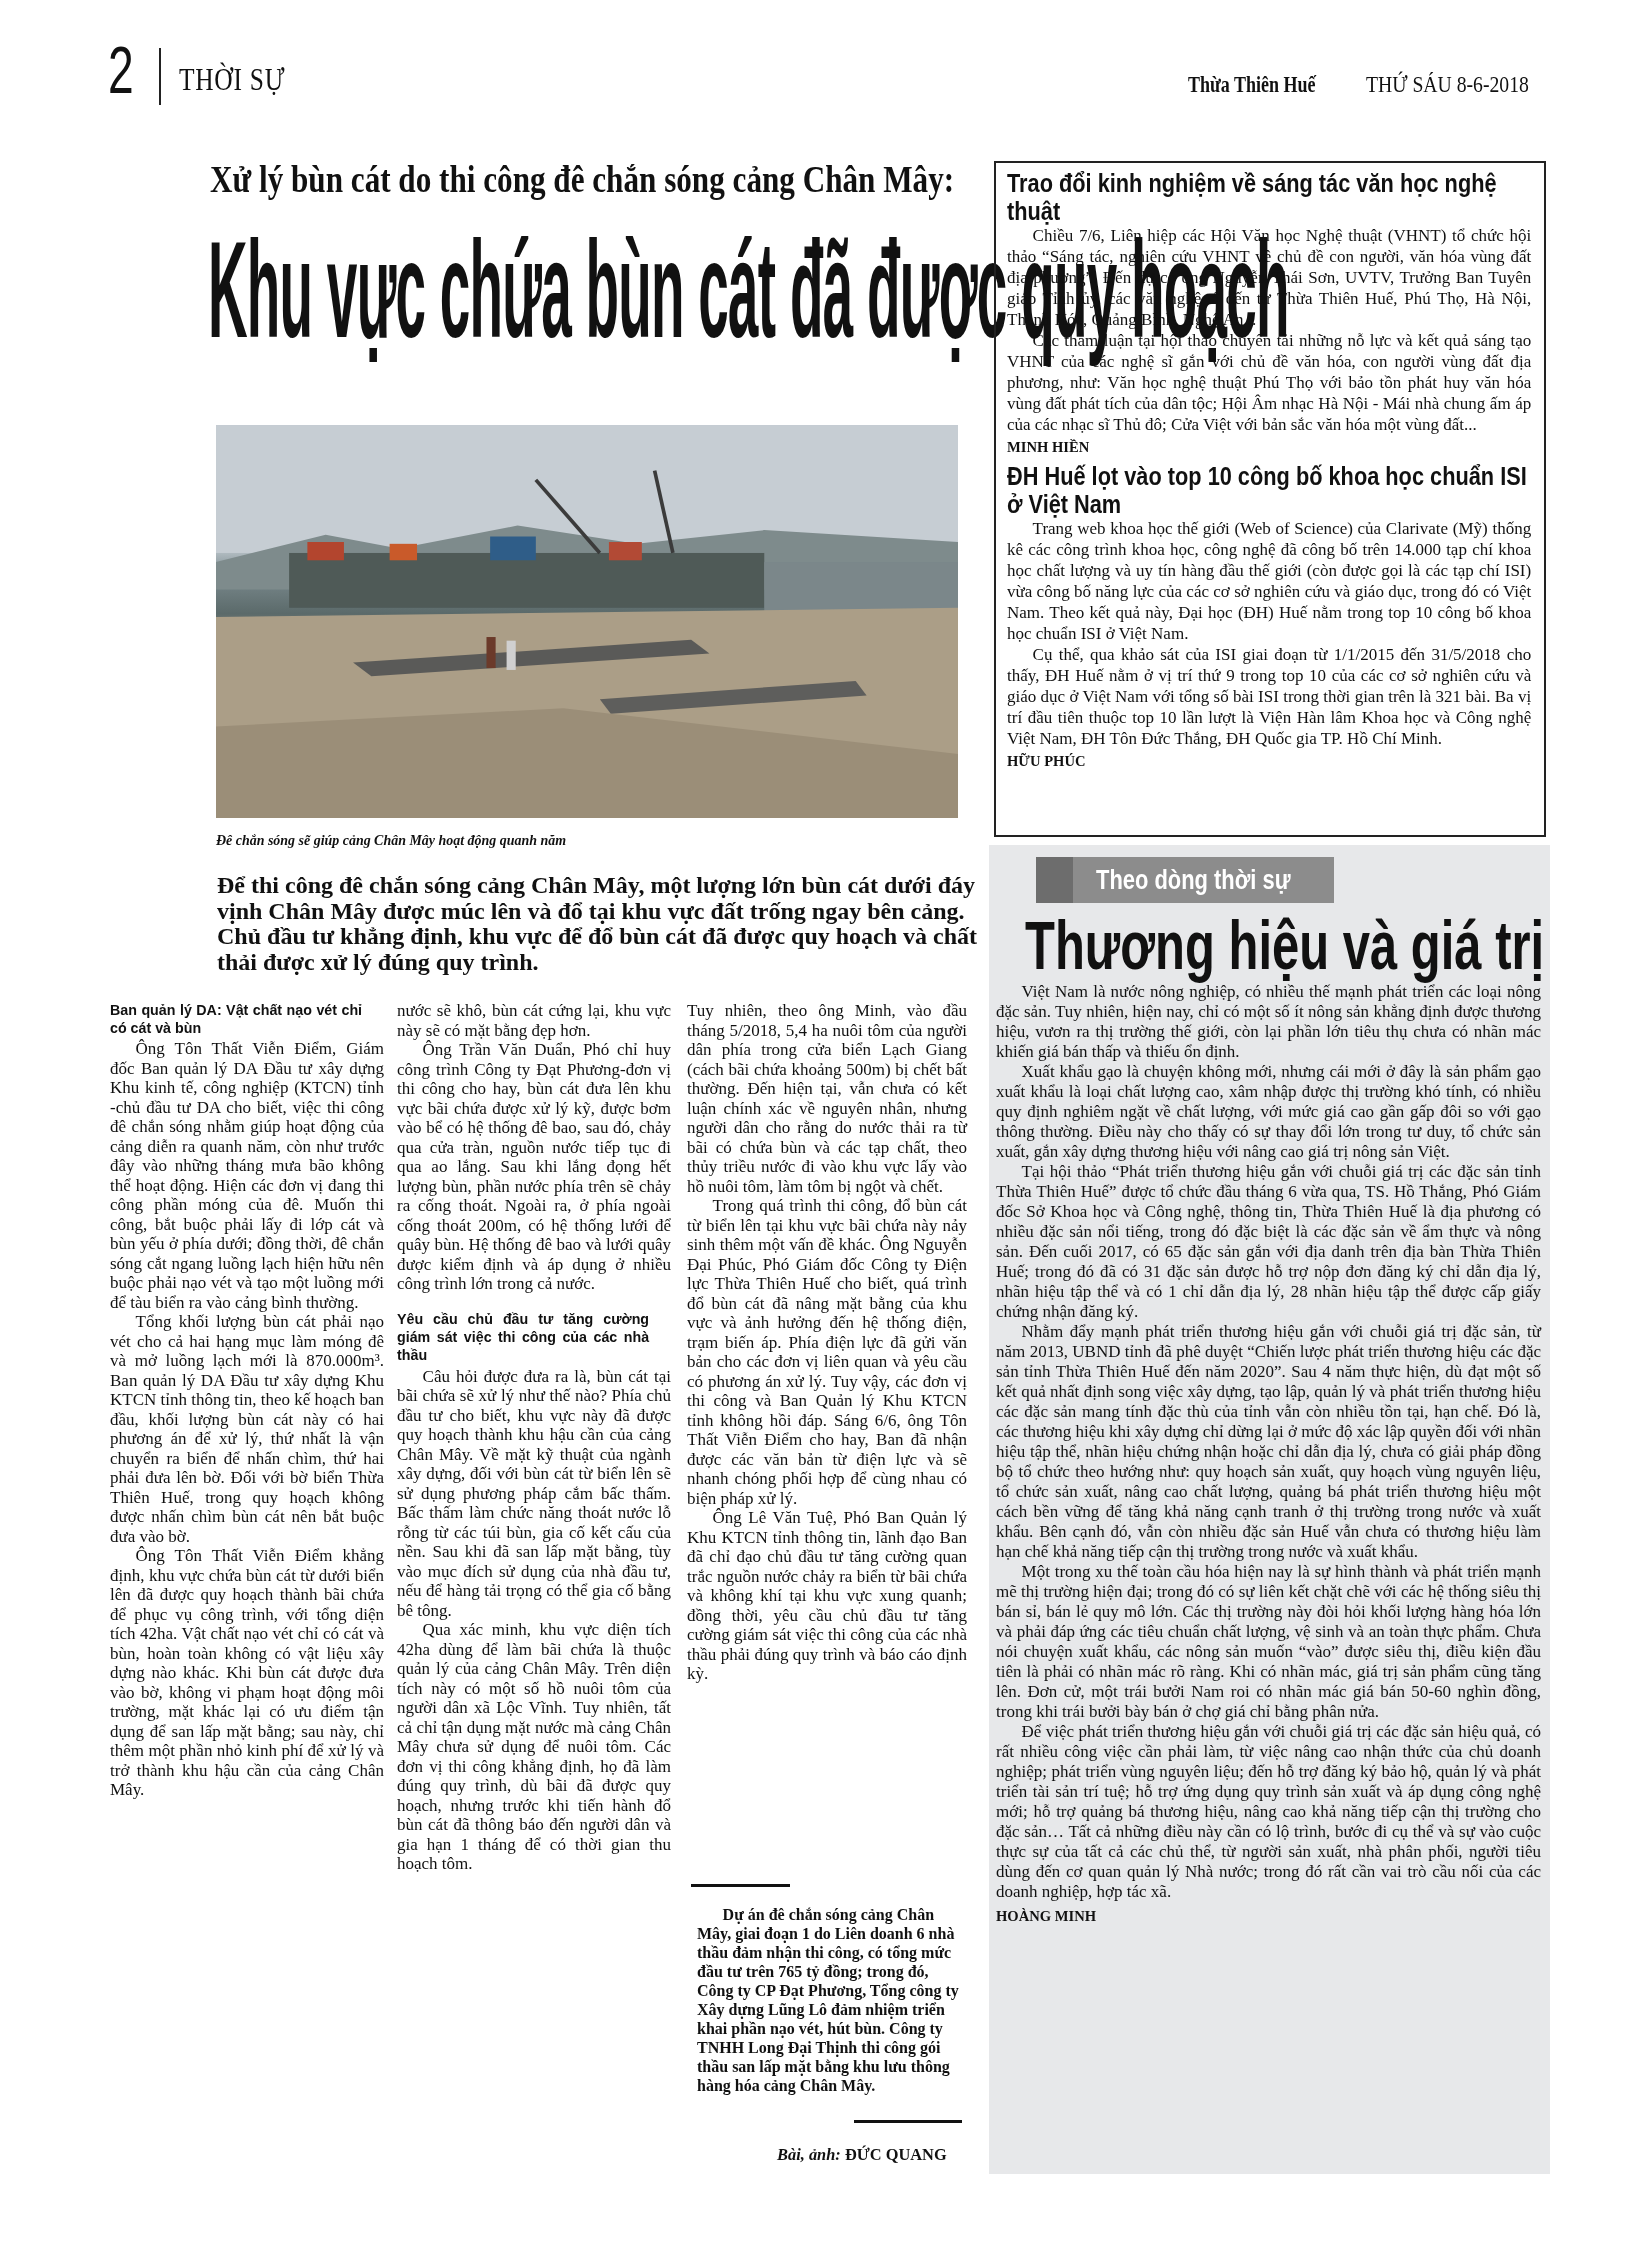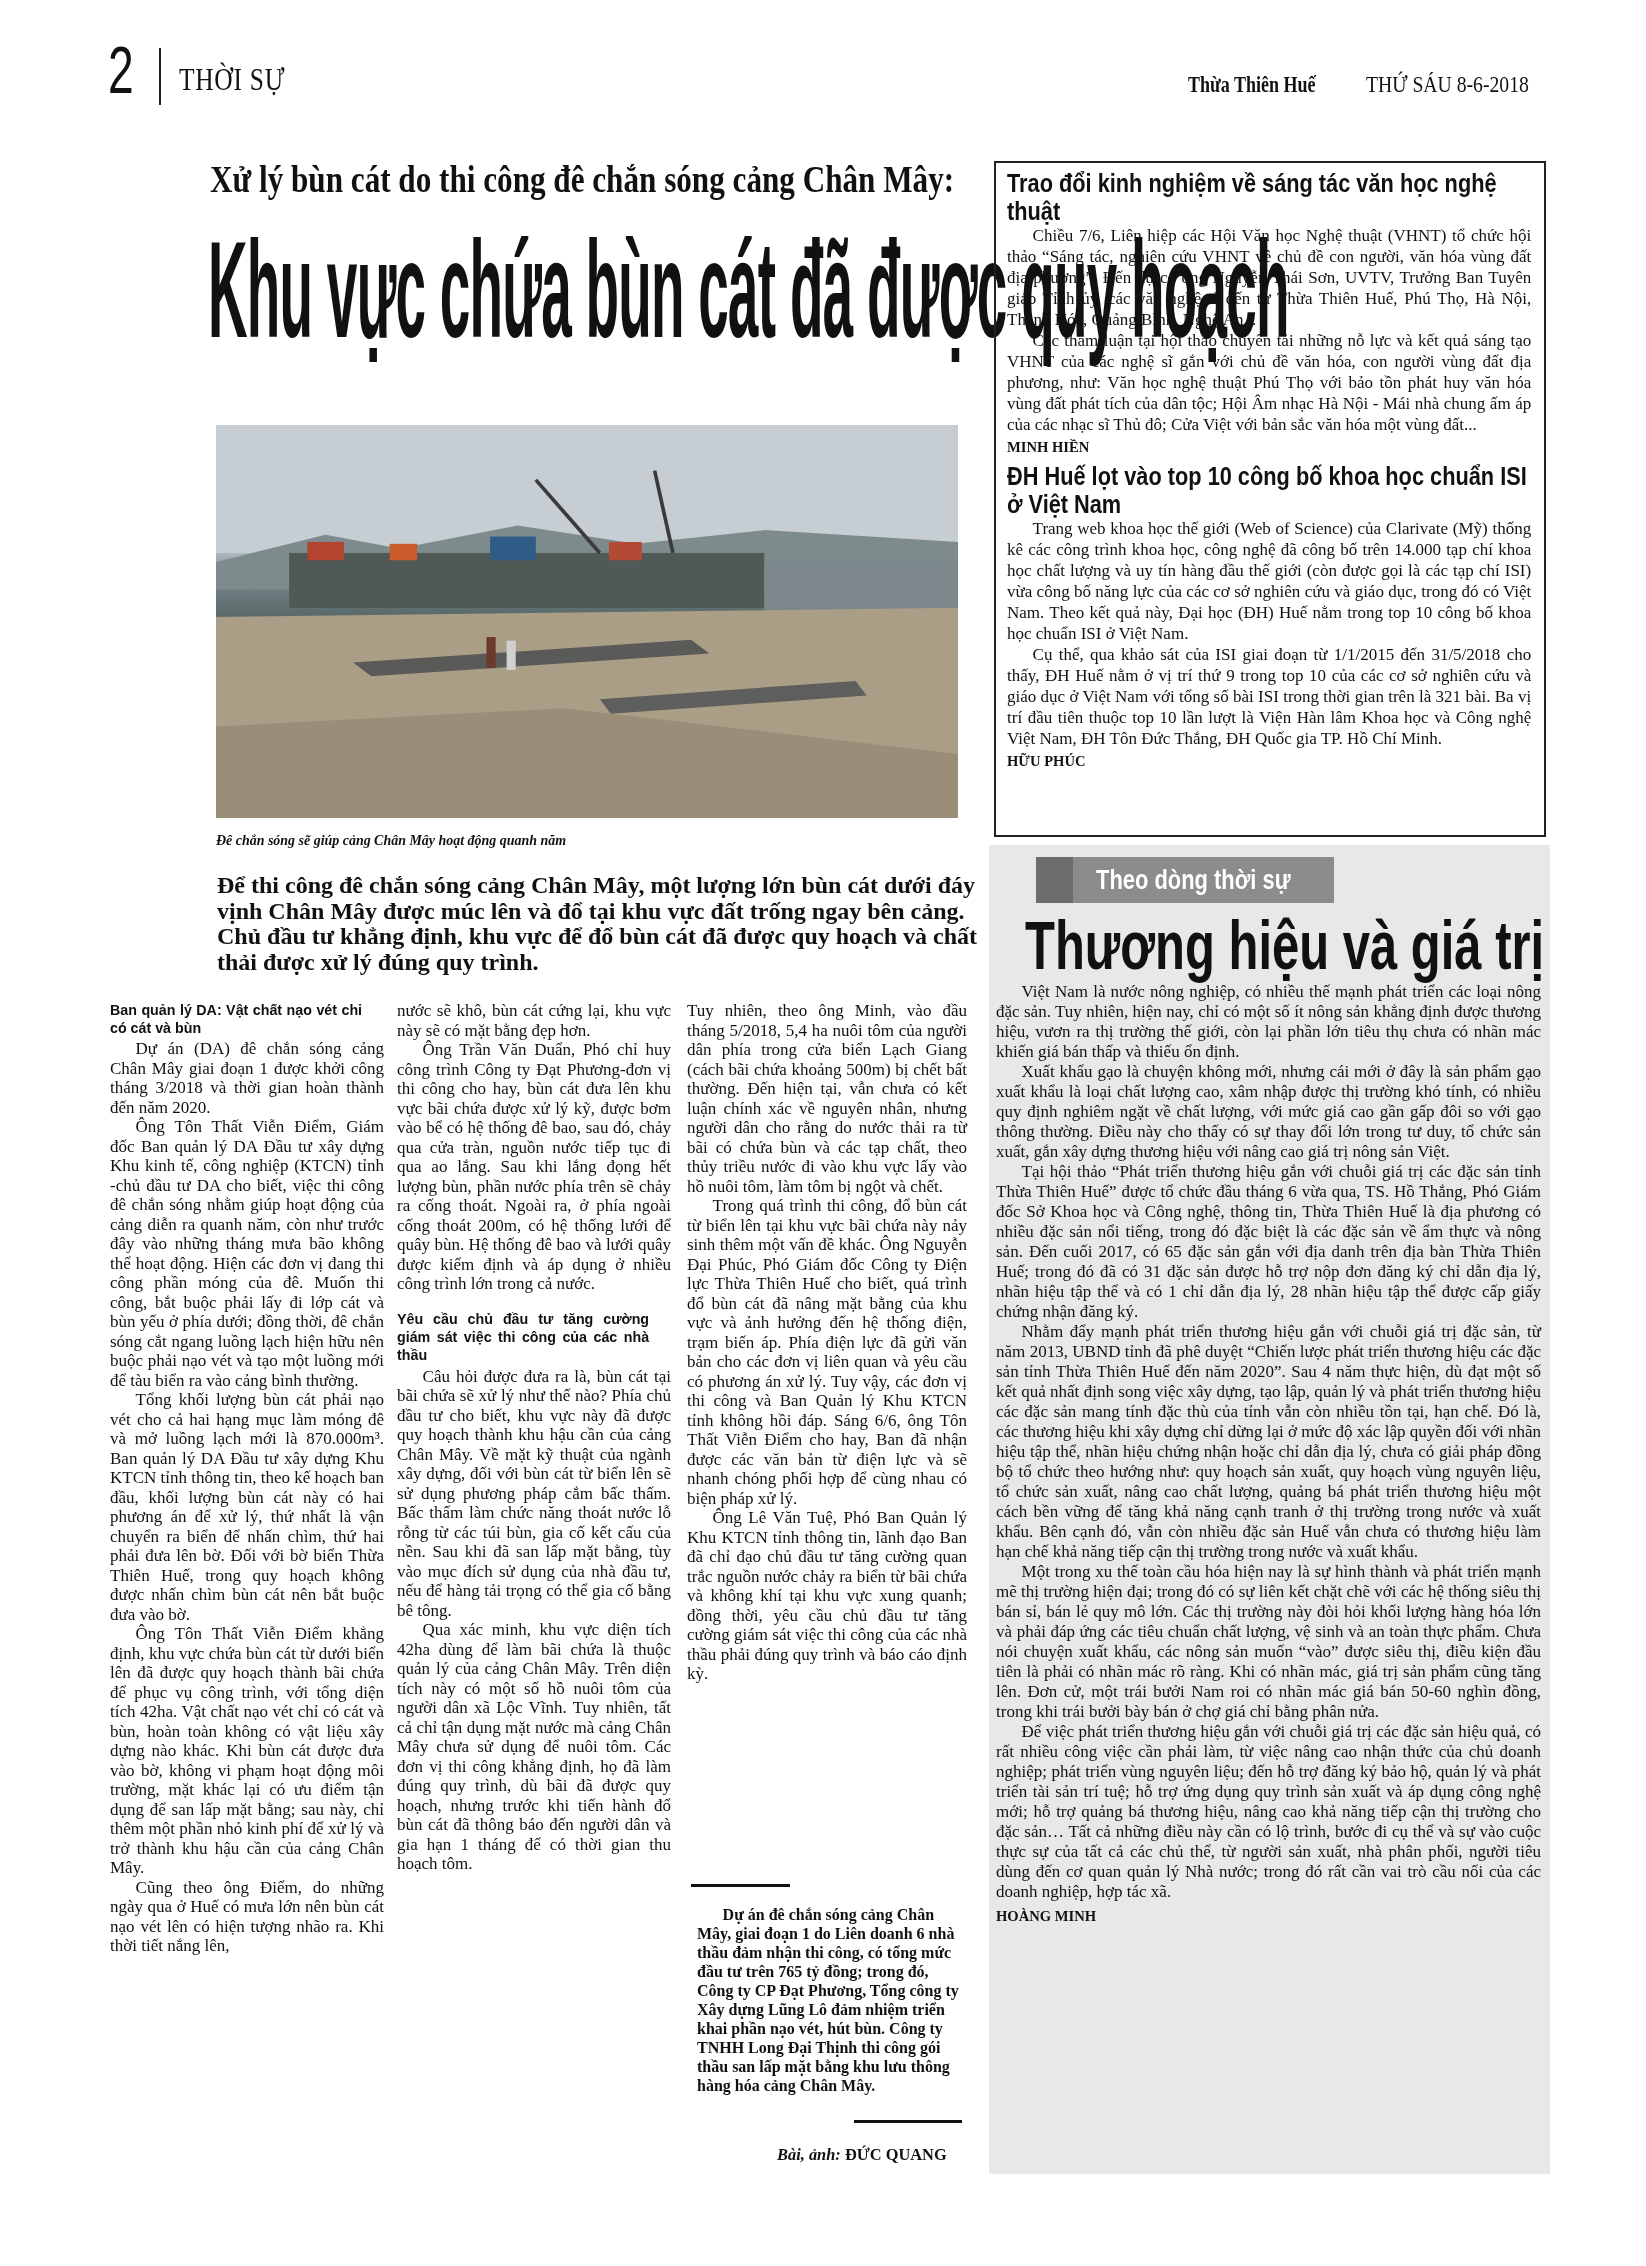--- a/index.html
+++ b/index.html
@@ -69,25 +69,23 @@
     <path d="M0 330 L380 310 L812 360 L812 430 L0 430Z" fill="#9b8e78"></path>
     <rect x="296" y="232" width="10" height="34" fill="#6b3a2a"></rect>
     <rect x="318" y="236" width="10" height="32" fill="#d0d0d0"></rect>
   </svg>
 </div>
 <div class="abs caption">Đê chắn sóng sẽ giúp cảng Chân Mây hoạt động quanh năm</div>
 <div class="abs sapo">Để thi công đê chắn sóng cảng Chân Mây, một lượng lớn bùn cát dưới đáy vịnh Chân Mây được múc lên và đổ tại khu vực đất trống ngay bên cảng. Chủ đầu tư khẳng định, khu vực để đổ bùn cát đã được quy hoạch và chất thải được xử lý đúng quy trình.</div>
 
 <div class="abs col col1">
   <h4>Ban quản lý DA: Vật chất nạo vét chỉ có cát và bùn</h4>
-  <p>Dự án (DA) đê chắn sóng cảng Chân Mây giai đoạn 1 được khởi công tháng 3/2018 và thời gian hoàn thành đến năm 2020.</p>
   <p>Ông Tôn Thất Viễn Điểm, Giám đốc Ban quản lý DA Đầu tư xây dựng Khu kinh tế, công nghiệp (KTCN) tỉnh -chủ đầu tư DA cho biết, việc thi công đê chắn sóng nhằm giúp hoạt động của cảng diễn ra quanh năm, còn như trước đây vào những tháng mưa bão không thể hoạt động. Hiện các đơn vị đang thi công phần móng của đê. Muốn thi công, bắt buộc phải lấy đi lớp cát và bùn yếu ở phía dưới; đồng thời, đê chắn sóng cắt ngang luồng lạch hiện hữu nên buộc phải nạo vét và tạo một luồng mới để tàu biển ra vào cảng bình thường.</p>
   <p>Tổng khối lượng bùn cát phải nạo vét cho cả hai hạng mục làm móng đê và mở luồng lạch mới là 870.000m³. Ban quản lý DA Đầu tư xây dựng Khu KTCN tỉnh thông tin, theo kế hoạch ban đầu, khối lượng bùn cát này có hai phương án để xử lý, thứ nhất là vận chuyển ra biển để nhấn chìm, thứ hai phải đưa lên bờ. Đối với bờ biển Thừa Thiên Huế, trong quy hoạch không được nhấn chìm bùn cát nên bắt buộc đưa vào bờ.</p>
   <p>Ông Tôn Thất Viễn Điểm khẳng định, khu vực chứa bùn cát từ dưới biển lên đã được quy hoạch thành bãi chứa để phục vụ công trình, với tổng diện tích 42ha. Vật chất nạo vét chỉ có cát và bùn, hoàn toàn không có vật liệu xây dựng nào khác. Khi bùn cát được đưa vào bờ, không vi phạm hoạt động môi trường, mặt khác lại có ưu điểm tận dụng để san lấp mặt bằng; sau này, chỉ thêm một phần nhỏ kinh phí để xử lý và trở thành khu hậu cần của cảng Chân Mây.</p>
-  <p>Cũng theo ông Điểm, do những ngày qua ở Huế có mưa lớn nên bùn cát nạo vét lên có hiện tượng nhão ra. Khi thời tiết nắng lên,</p>
 </div>
 
 <div class="abs col col2">
   <p style="text-indent:0">nước sẽ khô, bùn cát cứng lại, khu vực này sẽ có mặt bằng đẹp hơn.</p>
   <p>Ông Trần Văn Duẩn, Phó chỉ huy công trình Công ty Đạt Phương-đơn vị thi công cho hay, bùn cát đưa lên khu vực bãi chứa được xử lý kỹ, được bơm vào bể có hệ thống đê bao, sau đó, chảy qua cửa tràn, nguồn nước tiếp tục đi qua ao lắng. Sau khi lắng đọng hết lượng bùn, phần nước phía trên sẽ chảy ra cống thoát. Ngoài ra, ở phía ngoài cống thoát 200m, có hệ thống lưới để quây bùn. Hệ thống đê bao và lưới quây được kiểm định và áp dụng ở nhiều công trình lớn trong cả nước.</p>
   <h4 style="margin-top:16.4px">Yêu cầu chủ đầu tư tăng cường giám sát việc thi công của các nhà thầu</h4>
   <p>Câu hỏi được đưa ra là, bùn cát tại bãi chứa sẽ xử lý như thế nào? Phía chủ đầu tư cho biết, khu vực này đã được quy hoạch thành khu hậu cần của cảng Chân Mây. Về mặt kỹ thuật của ngành xây dựng, đối với bùn cát từ biển lên sẽ sử dụng phương pháp cắm bấc thấm. Bấc thấm làm chức năng thoát nước lỗ rỗng từ các túi bùn, gia cố kết cấu của nền. Sau khi đã san lấp mặt bằng, tùy vào mục đích sử dụng của nhà đầu tư, nếu để hàng tải trọng có thể gia cố bằng bê tông.</p>
   <p>Qua xác minh, khu vực diện tích 42ha dùng để làm bãi chứa là thuộc quản lý của cảng Chân Mây. Trên diện tích này có một số hồ nuôi tôm của người dân xã Lộc Vĩnh. Tuy nhiên, tất cả chỉ tận dụng mặt nước mà cảng Chân Mây chưa sử dụng để nuôi tôm. Các đơn vị thi công khẳng định, họ đã làm đúng quy trình, dù bãi đã được quy hoạch, nhưng trước khi tiến hành đổ bùn cát đã thông báo đến người dân và gia hạn 1 tháng để có thời gian thu hoạch tôm.</p>
 </div>
 

